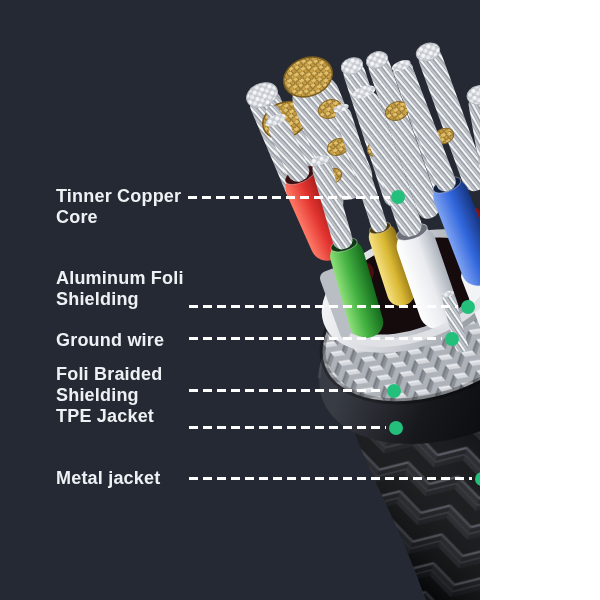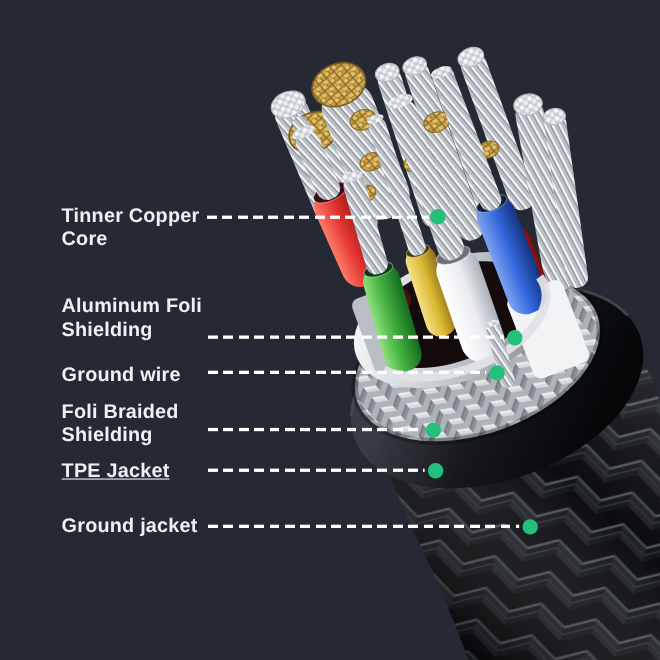--- a/index.html
+++ b/index.html
@@ -1,17 +1,17 @@
 <!DOCTYPE html>
 <html><head>
 <meta charset="utf-8">
 <style>
   html,body{margin:0;padding:0;}
   .stage{
-    position:relative;width:600px;height:600px;overflow:hidden;
+    position:relative;width:480px;height:600px;overflow:hidden;
     background:#242933;
     font-family:"Liberation Sans",sans-serif;
   }
   .stage svg{position:absolute;left:0;top:0;}
   .label{
     position:absolute;left:56px;white-space:pre-line;
     font:700 18px/21px "Liberation Sans",sans-serif;
     color:#eef1f4;letter-spacing:.2px;
   }
   .lline{
@@ -253,21 +253,21 @@
 
   <div class="label" style="top:330px;text-align:right;">Ground wire</div>
   <div class="lline" style="left:189px;top:337px;width:253px;"></div>
   <div class="ldot" style="left:445px;top:332px;"></div>
 
   <div class="label" style="top:364px;">Foli Braided
 Shielding</div>
   <div class="lline" style="left:189px;top:389px;width:195px;"></div>
   <div class="ldot" style="left:387px;top:384px;"></div>
 
-  <div class="label" style="top:418px;text-decoration:underline;">TPE Jacket</div>
+  <div class="label" style="top:406px;">TPE Jacket</div>
   <div class="lline" style="left:189px;top:426px;width:197px;"></div>
   <div class="ldot" style="left:389px;top:421px;"></div>
 
-  <div class="label" style="top:468px;">Ground jacket</div>
+  <div class="label" style="top:468px;">Metal jacket</div>
   <div class="lline" style="left:189px;top:477px;width:283px;"></div>
   <div class="ldot" style="left:475px;top:472px;"></div>
 
 </div>
 
 </body></html>

